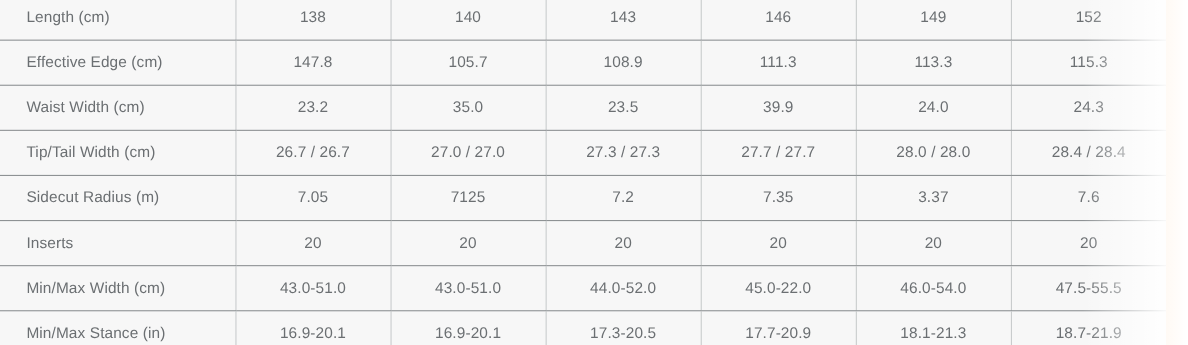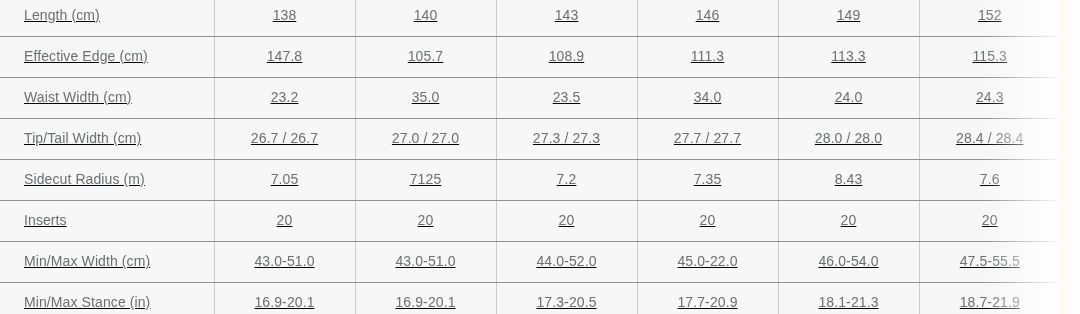--- a/index.html
+++ b/index.html
@@ -14,21 +14,20 @@
     overflow: hidden;
     font-family: "Liberation Sans", "DejaVu Sans", sans-serif;
   }
 
   #spec-viewport {
     position: relative;
     width: 1080px;
     height: 314px;
     background: #fdba74;
     overflow: hidden;
-    text-decoration: underline;
   }
 
   
   #spec-table {
     border-collapse: collapse;
     table-layout: fixed;
     width: 1060px;
     background: #f7f7f7;
     
     margin-top: -5px;
@@ -122,40 +121,40 @@
           <td class="spec-value">108.9</td>
           <td class="spec-value">111.3</td>
           <td class="spec-value">113.3</td>
           <td class="spec-value">115.3</td>
         </tr>
         <tr>
           <td class="spec-label">Waist Width (cm)</td>
           <td class="spec-value">23.2</td>
           <td class="spec-value">35.0</td>
           <td class="spec-value">23.5</td>
-          <td class="spec-value">34.0</td>
+          <td class="spec-value">39.9</td>
           <td class="spec-value">24.0</td>
           <td class="spec-value">24.3</td>
         </tr>
         <tr>
           <td class="spec-label">Tip/Tail Width (cm)</td>
           <td class="spec-value">26.7 / 26.7</td>
           <td class="spec-value">27.0 / 27.0</td>
           <td class="spec-value">27.3 / 27.3</td>
           <td class="spec-value">27.7 / 27.7</td>
           <td class="spec-value">28.0 / 28.0</td>
           <td class="spec-value">28.4 / 28.4</td>
         </tr>
         <tr>
           <td class="spec-label">Sidecut Radius (m)</td>
           <td class="spec-value">7.05</td>
           <td class="spec-value">7125</td>
           <td class="spec-value">7.2</td>
           <td class="spec-value">7.35</td>
-          <td class="spec-value">8.43</td>
+          <td class="spec-value">3.37</td>
           <td class="spec-value">7.6</td>
         </tr>
         <tr>
           <td class="spec-label">Inserts</td>
           <td class="spec-value">20</td>
           <td class="spec-value">20</td>
           <td class="spec-value">20</td>
           <td class="spec-value">20</td>
           <td class="spec-value">20</td>
           <td class="spec-value">20</td>

